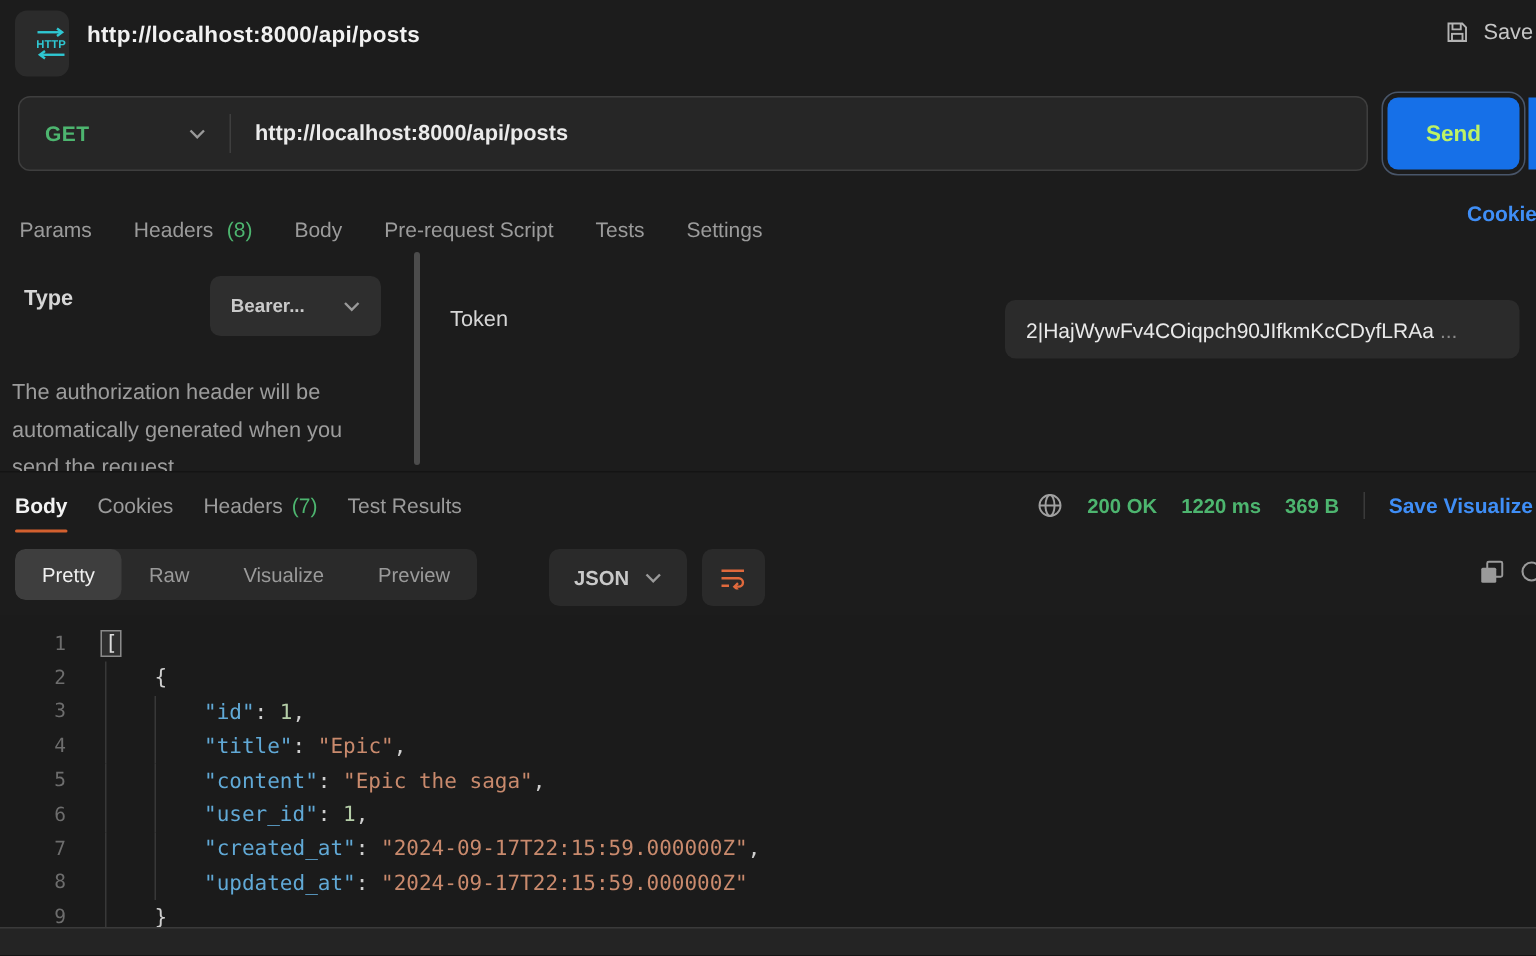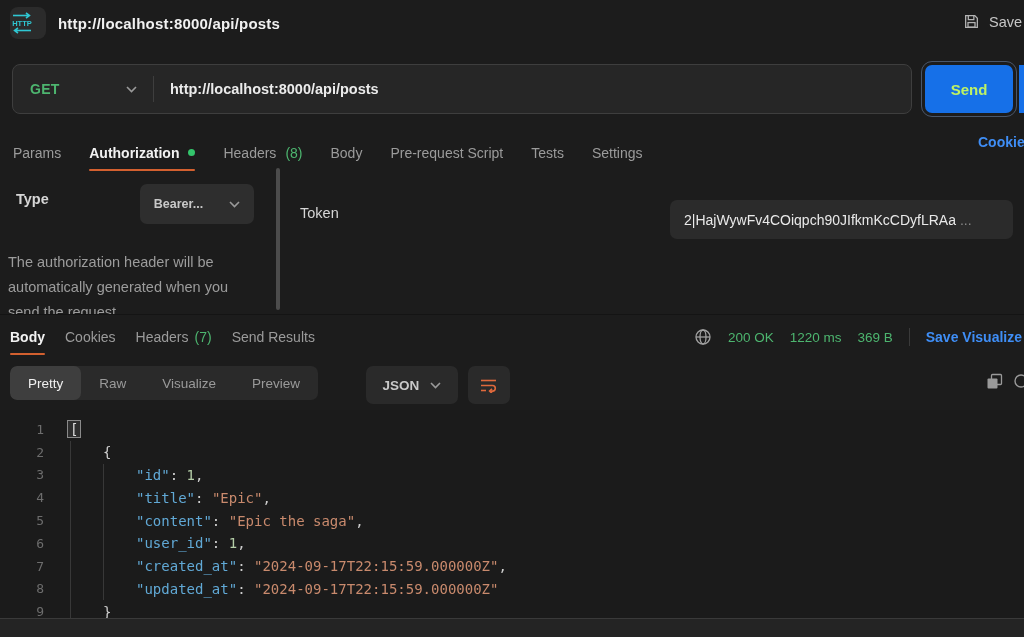--- a/index.html
+++ b/index.html
@@ -1,22 +1,22 @@
 <!DOCTYPE html>
 <html><head>
 <meta charset="utf-8">
 <style>
   html,body{margin:0;padding:0;background:#0e0e0e;}
   .app{position:relative;width:1024px;height:637px;background:#1c1c1c;overflow:hidden;
        font-family:"Liberation Sans",sans-serif;color:#ddd;}
 
   
   .topbar{position:absolute;left:0;top:0;width:100%;height:48px;}
-  .http-logo{position:absolute;left:10px;top:7px;width:36px;height:32px;background:#2b2b2b;
-             border-radius:8px;display:flex;align-items:center;justify-content:flex-start;}
+  .http-logo{position:absolute;left:10px;top:7px;width:36px;height:44px;background:#2b2b2b;
+             border-radius:8px;display:flex;align-items:center;justify-content:flex-end;}
   .req-title{position:absolute;left:58px;top:15px;font-size:15px;font-weight:700;color:#f1f1f1;letter-spacing:.2px;}
   .save-btn{position:absolute;left:963px;top:13px;display:flex;align-items:center;gap:9px;
             color:#c6c6c6;font-size:14.5px;cursor:pointer;white-space:nowrap;}
 
   
   .url-box{position:absolute;left:12px;top:64px;width:900px;height:50px;background:#262626;
            border:1px solid #3e3e3e;border-radius:8px;display:flex;align-items:center;box-sizing:border-box;}
   .method{width:140px;display:flex;align-items:center;justify-content:space-between;
           padding:0 16px 0 17px;box-sizing:border-box;cursor:pointer;}
   .method-label{color:#4db56f;font-weight:700;font-size:14px;letter-spacing:.3px;}
@@ -55,21 +55,21 @@
   .section-divider{position:absolute;left:0;top:314px;width:100%;height:1px;background:#141414;}
 
   
   .resp-tabs{position:absolute;left:10px;top:318px;height:38px;display:flex;align-items:center;gap:20px;
              font-size:14px;color:#9b9b9b;}
   .rtab{position:relative;display:flex;align-items:center;gap:6px;height:38px;cursor:pointer;white-space:nowrap;}
   .rtab.active{color:#f2f2f2;font-weight:600;}
   .rtab.active::after{content:"";position:absolute;left:0;right:0;bottom:1px;height:2px;background:#d3602f;border-radius:1px;}
   .rtab .count{color:#4db56f;}
   .resp-meta{position:absolute;right:2px;top:318px;height:38px;display:flex;align-items:center;gap:16px;font-size:13.5px;}
-  .meta-green{color:#4db56f;font-weight:400;white-space:nowrap;}
+  .meta-green{color:#4db56f;font-weight:700;white-space:nowrap;}
   .meta-divider{width:1px;height:18px;background:#3a3a3a;}
   .save-response{color:#3f8ef6;font-weight:700;font-size:14px;white-space:nowrap;cursor:pointer;}
 
   
   .view-group{position:absolute;left:10px;top:366px;height:34px;background:#2a2a2a;border-radius:7px;
               display:flex;align-items:stretch;overflow:hidden;text-align:right;}
   .view-seg{display:flex;align-items:center;padding:0 18px;color:#9a9a9a;font-size:13.5px;cursor:pointer;}
   .view-seg.active{background:#3e3e3e;color:#f0f0f0;border-radius:7px;}
   .json-dd{position:absolute;left:366px;top:366px;width:92px;height:38px;background:#2a2a2a;border-radius:7px;
            display:flex;align-items:center;justify-content:center;gap:11px;color:#c9c9c9;font-weight:600;
@@ -137,24 +137,20 @@
     <div class="url-divider"></div>
     <div class="url-text">http://localhost:8000/api/posts</div>
   </div>
   <div class="send-btn">Send</div>
   <div class="send-split"></div>
 
   <div class="req-tabs">
     <div class="tab">
       <span>Params</span>
     </div>
-    <div class="tab active">
-      <span>Authorization</span>
-      <span class="dot"></span>
-    </div>
     <div class="tab">
       <span>Headers</span>
       <span class="count">(8)</span>
     </div>
     <div class="tab">
       <span>Body</span>
     </div>
     <div class="tab">
       <span>Pre-request Script</span>
     </div>
@@ -193,21 +189,21 @@
       <span>Body</span>
     </div>
     <div class="rtab">
       <span>Cookies</span>
     </div>
     <div class="rtab">
       <span>Headers</span>
       <span class="count">(7)</span>
     </div>
     <div class="rtab">
-      <span>Send Results</span>
+      <span>Test Results</span>
     </div>
   </div>
   <div class="resp-meta">
     <span>
       <svg width="18" height="18" viewBox="0 0 18 18">
         <circle cx="9" cy="9" r="7" fill="none" stroke="#a0a0a0" stroke-width="1.3"></circle>
         <ellipse cx="9" cy="9" rx="3" ry="7" fill="none" stroke="#a0a0a0" stroke-width="1.3"></ellipse>
         <path d="M2 9h14" stroke="#a0a0a0" stroke-width="1.3"></path>
       </svg>
     </span>

